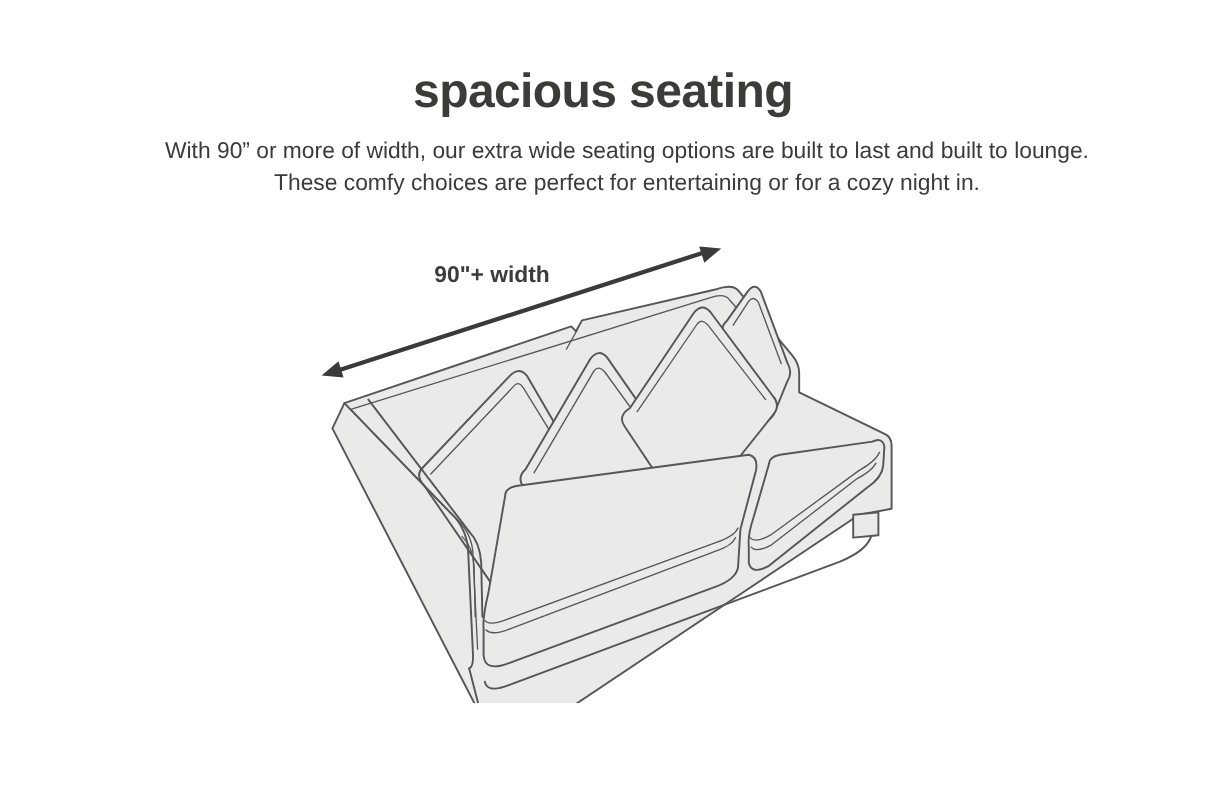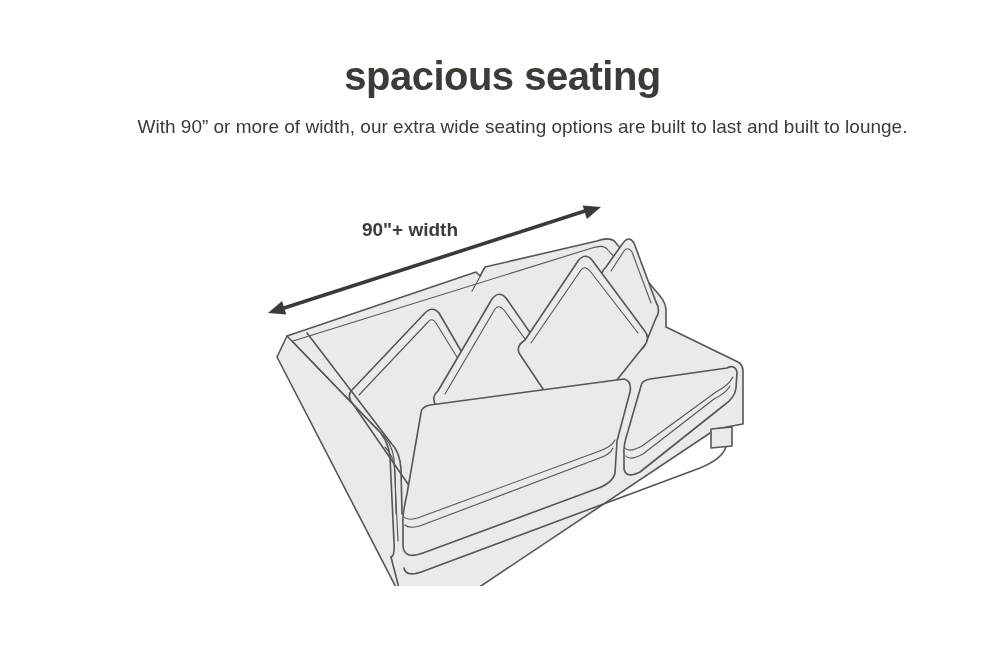--- a/index.html
+++ b/index.html
@@ -21,20 +21,21 @@
 </style>
 </head>
 <body>
 
 <div class="page">
 
   <h1 class="title">spacious seating</h1>
 
   <p class="desc">
     <span class="line">With 90” or more of width, our extra wide seating options are built to last and built to lounge.</span>
+    <span class="line">These comfy choices are perfect for entertaining or for a cozy night in.</span>
   </p>
 
   <div class="dim-label">90"+ width</div>
 
   <svg class="draw" viewBox="0 0 1005 671" aria-hidden="true">
 
     <g>
       <line class="arrow-line" x1="281" y1="309" x2="588" y2="210"></line>
       <polygon class="arrow-head" points="268,313 286.3,314.5 282.1,301.1"></polygon>
       <polygon class="arrow-head" points="601,207 586.9,218.9 582.7,205.5"></polygon>

